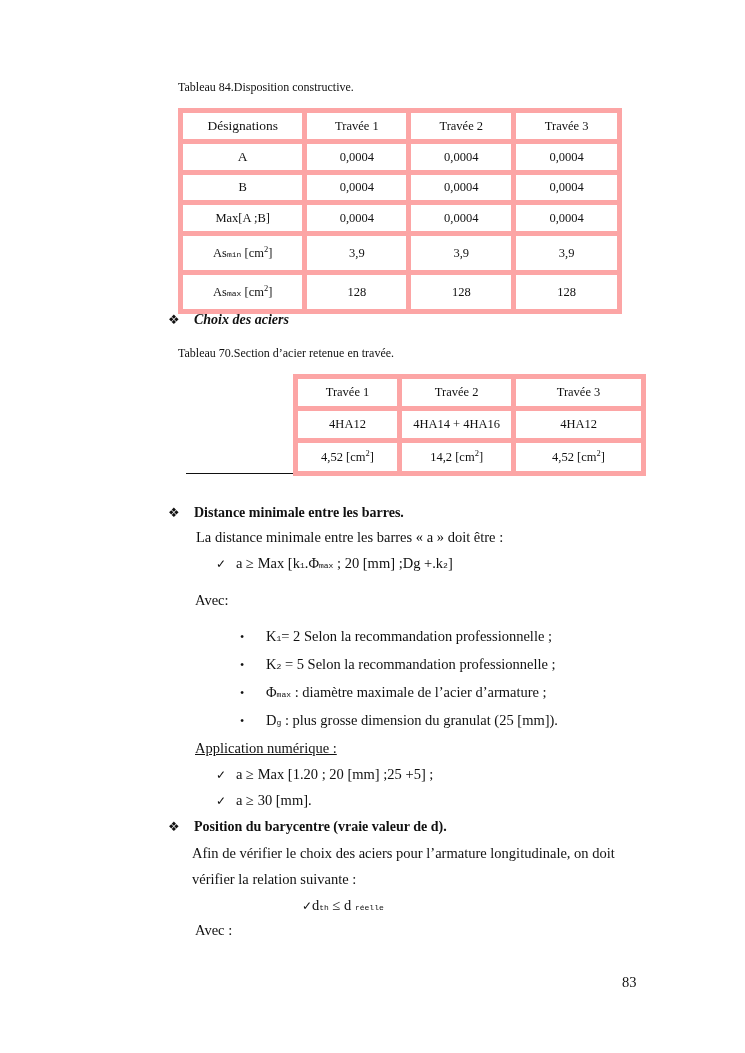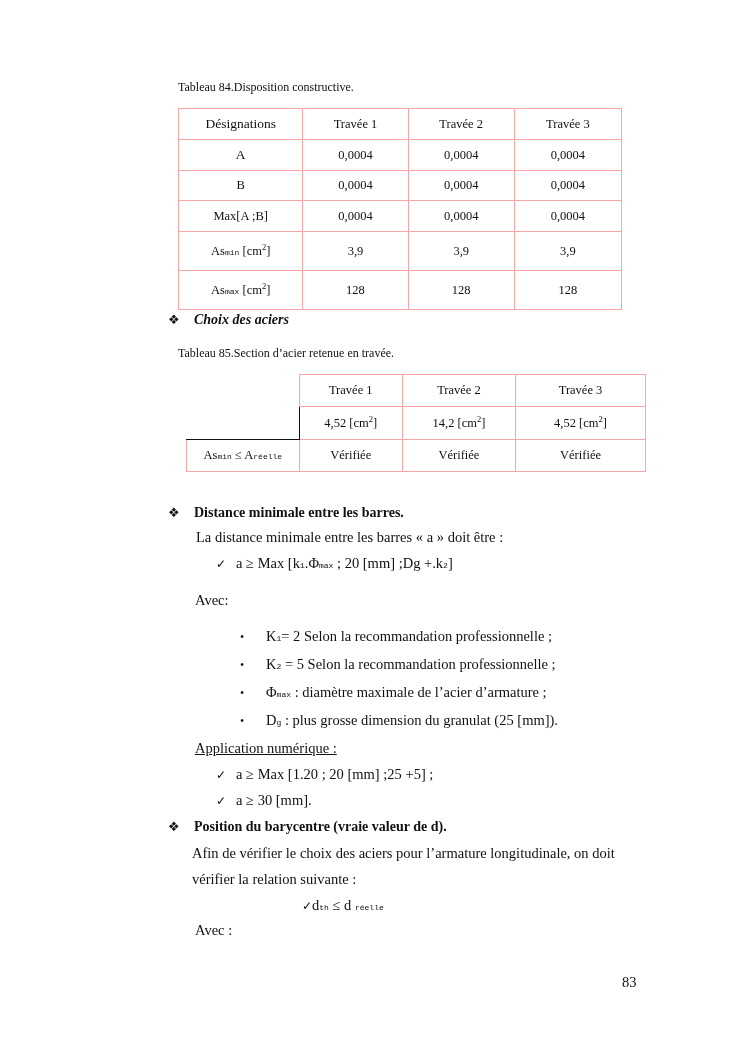--- a/index.html
+++ b/index.html
@@ -1,21 +1,21 @@
 <!DOCTYPE html>
 <html><head>
 <meta charset="utf-8">
 <style>
   html, body { margin: 0; padding: 0; background: #ffffff; }
   body { width: 745px; height: 1053px; position: relative; overflow: hidden;
          font-family: "Liberation Serif", serif; color: #111; }
   .abs { position: absolute; white-space: nowrap; }
   .caption { font-size: 12px; }
   table.t { position: absolute; border-collapse: collapse; font-size: 12.5px; }
-  table.t td { border: 1px solid #fca5a5; text-align: center; vertical-align: middle; padding: 0; }
+  table.t td { border: 5px solid #fca5a5; text-align: center; vertical-align: middle; padding: 0; }
   .big { font-size: 13.5px; }
   sub.s, .sm { font-size: 8px; vertical-align: baseline; font-family: Liberation Mono, monospace; }
   sup { font-size: 8.5px; }
   .heading { font-size: 14px; font-weight: bold; }
   .heading .diamond { font-size: 13px; display: inline-block; width: 26px; font-weight: normal; }
   .ital { font-style: italic; margin-top: 44px; }
   .body { font-size: 14.5px; }
   .check { display: inline-block; width: 20px; font-size: 12px; }
   .bullet { display: inline-block; width: 26px; font-size: 12px; }
   .u { text-decoration: underline; }
@@ -63,41 +63,41 @@
     <td>128</td>
     <td>128</td>
   </tr>
 </tbody>
   </table>
 
 <div class="abs heading" style="left:168px; top:312px;">
   <span class="diamond">❖</span><span class="ital">Choix des aciers</span>
 </div>
 
-<div class="abs caption" style="left:178px; top:346px;">Tableau 85.Section d’acier retenue en travée.</div>
+<div class="abs caption" style="left:178px; top:346px;">Tableau 70.Section d’acier retenue en travée.</div>
 
 <table class="t" style="left:186px; top:374px; width:460px;">
   <tbody>
       <tr style="height:32px;">
     <td style="width:113px; border:none;"></td>
     <td style="width:103px;">Travée 1</td>
     <td style="width:113px;">Travée 2</td>
     <td style="width:130px;">Travée 3</td>
   </tr>
+  <tr style="height:32px;">
+    <td style="border:none;"></td>
+    <td>4HA12</td>
+    <td>4HA14 + 4HA16</td>
+    <td>4HA12</td>
+  </tr>
   <tr style="height:33px;">
     <td style="border-top:none; border-left:none; border-right:1px solid #111; border-bottom:1px solid #111;"></td>
     <td><span>4,52 [cm</span><sup>2</sup><span>]</span></td>
     <td><span>14,2 [cm</span><sup>2</sup><span>]</span></td>
     <td><span>4,52 [cm</span><sup>2</sup><span>]</span></td>
-  </tr>
-  <tr style="height:32px;">
-    <td><span>As</span><span class="sm">min</span><span> ≤ A</span><span class="sm">réelle</span></td>
-    <td>Vérifiée</td>
-    <td>Vérifiée</td>
-    <td>Vérifiée</td>
   </tr>
 </tbody>
   </table>
 
 <div class="abs heading" style="left:168px; top:505px;">
   <span class="diamond">❖</span><span>Distance minimale entre les barres.</span>
 </div>
 
 <div class="abs body" style="left:196px; top:529px;">La distance minimale entre les barres « a » doit être :</div>
 

